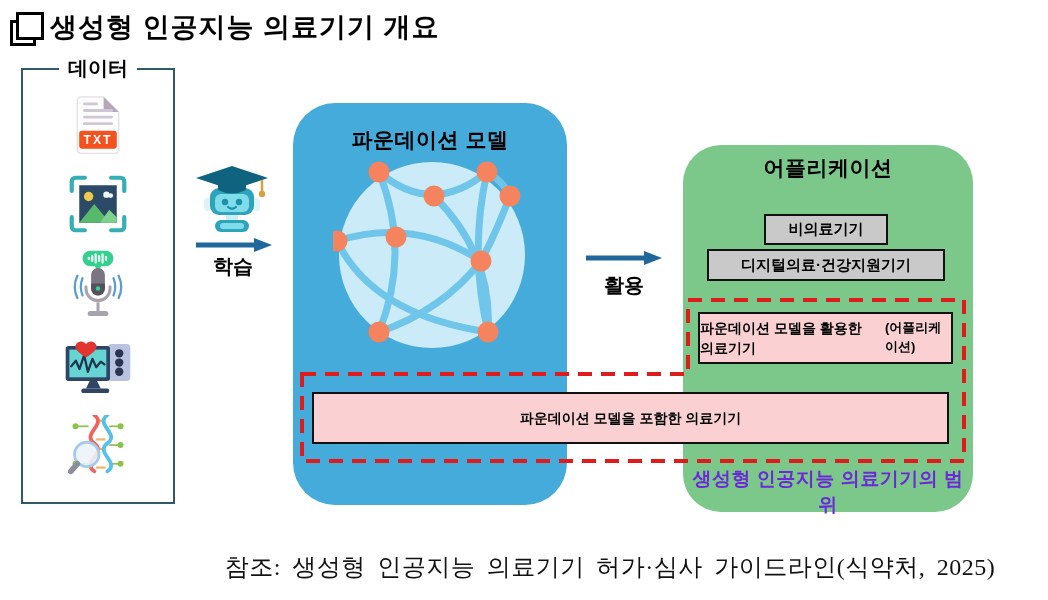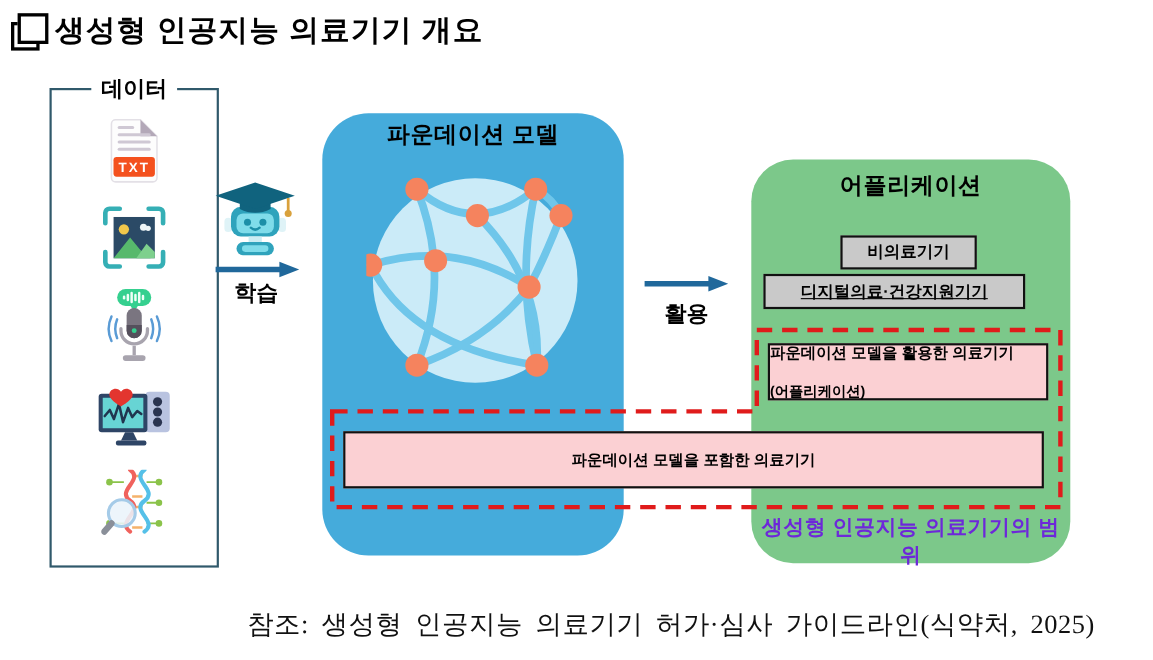--- a/index.html
+++ b/index.html
@@ -10,45 +10,45 @@
   .abs{position:absolute;}
 
   
   #title-row{left:10px;top:10px;display:flex;align-items:flex-start;}
   #title-bullet{position:relative;width:34px;height:34px;margin-top:2px;}
   #title-bullet .back{position:absolute;left:0;top:8px;width:20px;height:20px;border:3px solid #000;background:#fff;}
   #title-bullet .front{position:absolute;left:6px;top:0;width:22px;height:22px;border:3px solid #000;background:#fff;}
   #page-title{font-size:27px;font-weight:700;letter-spacing:1px;line-height:34px;margin-left:6px;}
 
   
-  #data-panel{left:21px;top:80px;width:150px;height:432px;border:2.5px solid #30596B;margin-left:24px;}
+  #data-panel{left:21px;top:68px;width:150px;height:432px;border:2.5px solid #30596B;}
   #data-panel-label{position:absolute;top:-15px;left:50%;transform:translateX(-50%);
     background:#fff;padding:0 9px;font-size:20px;font-weight:700;white-space:nowrap;}
   #data-icons{position:absolute;inset:0;display:flex;flex-direction:column;align-items:center;
     justify-content:space-evenly;padding:10px 0;}
   .data-icon{flex:0 0 auto;}
 
   
   .flow-label{font-size:20px;font-weight:700;text-align:center;width:80px;}
 
   
   #foundation-box{left:293px;top:103px;width:274px;height:402px;border-radius:42px;background:#45ABDB;}
-  #foundation-title{position:absolute;top:5px;width:100%;text-align:center;
+  #foundation-title{position:absolute;top:23px;width:100%;text-align:center;
     font-size:21px;font-weight:700;letter-spacing:.5px;}
 
   
   #application-box{left:683px;top:145px;width:290px;height:367px;border-radius:38px;background:#7CC88A;}
   #application-title{position:absolute;top:9px;width:100%;text-align:center;
     font-size:21px;font-weight:700;letter-spacing:.5px;}
   .gray-box{position:absolute;background:#C9C9C9;border:2.5px solid #111;
     display:flex;align-items:center;justify-content:center;font-weight:700;font-size:15px;white-space:nowrap;}
   #non-medical-box{left:81px;top:49px;width:120px;height:27px;margin-top:20px;}
-  #digital-health-box{left:11px;top:104px;width:234px;height:28px;text-decoration:underline;}
+  #digital-health-box{left:24px;top:104px;width:234px;height:28px;}
   .pink-box{position:absolute;background:#FBD0D3;border:2.5px solid #111;
-    display:flex;flex-direction:column;justify-content:center;line-height:1.45;gap:16px;}
+    display:flex;align-items:center;justify-content:center;line-height:1.45;gap:16px;}
   #app-medical-box{left:15px;top:167px;width:251px;height:48px;}
   .pink-line1{font-size:14px;font-weight:700;}
   .pink-line2{font-size:13px;font-weight:600;}
   #scope-label{position:absolute;top:321px;width:100%;text-align:center;
     font-size:19px;font-weight:700;color:#6d28d9;letter-spacing:.5px;}
 
   
   #combined-box{left:312px;top:392px;width:637px;height:52px;background:#FBD0D3;border:2.5px solid #111;
     display:flex;flex-direction:row;align-items:center;justify-content:center;line-height:1.5;box-sizing:border-box;}
 

